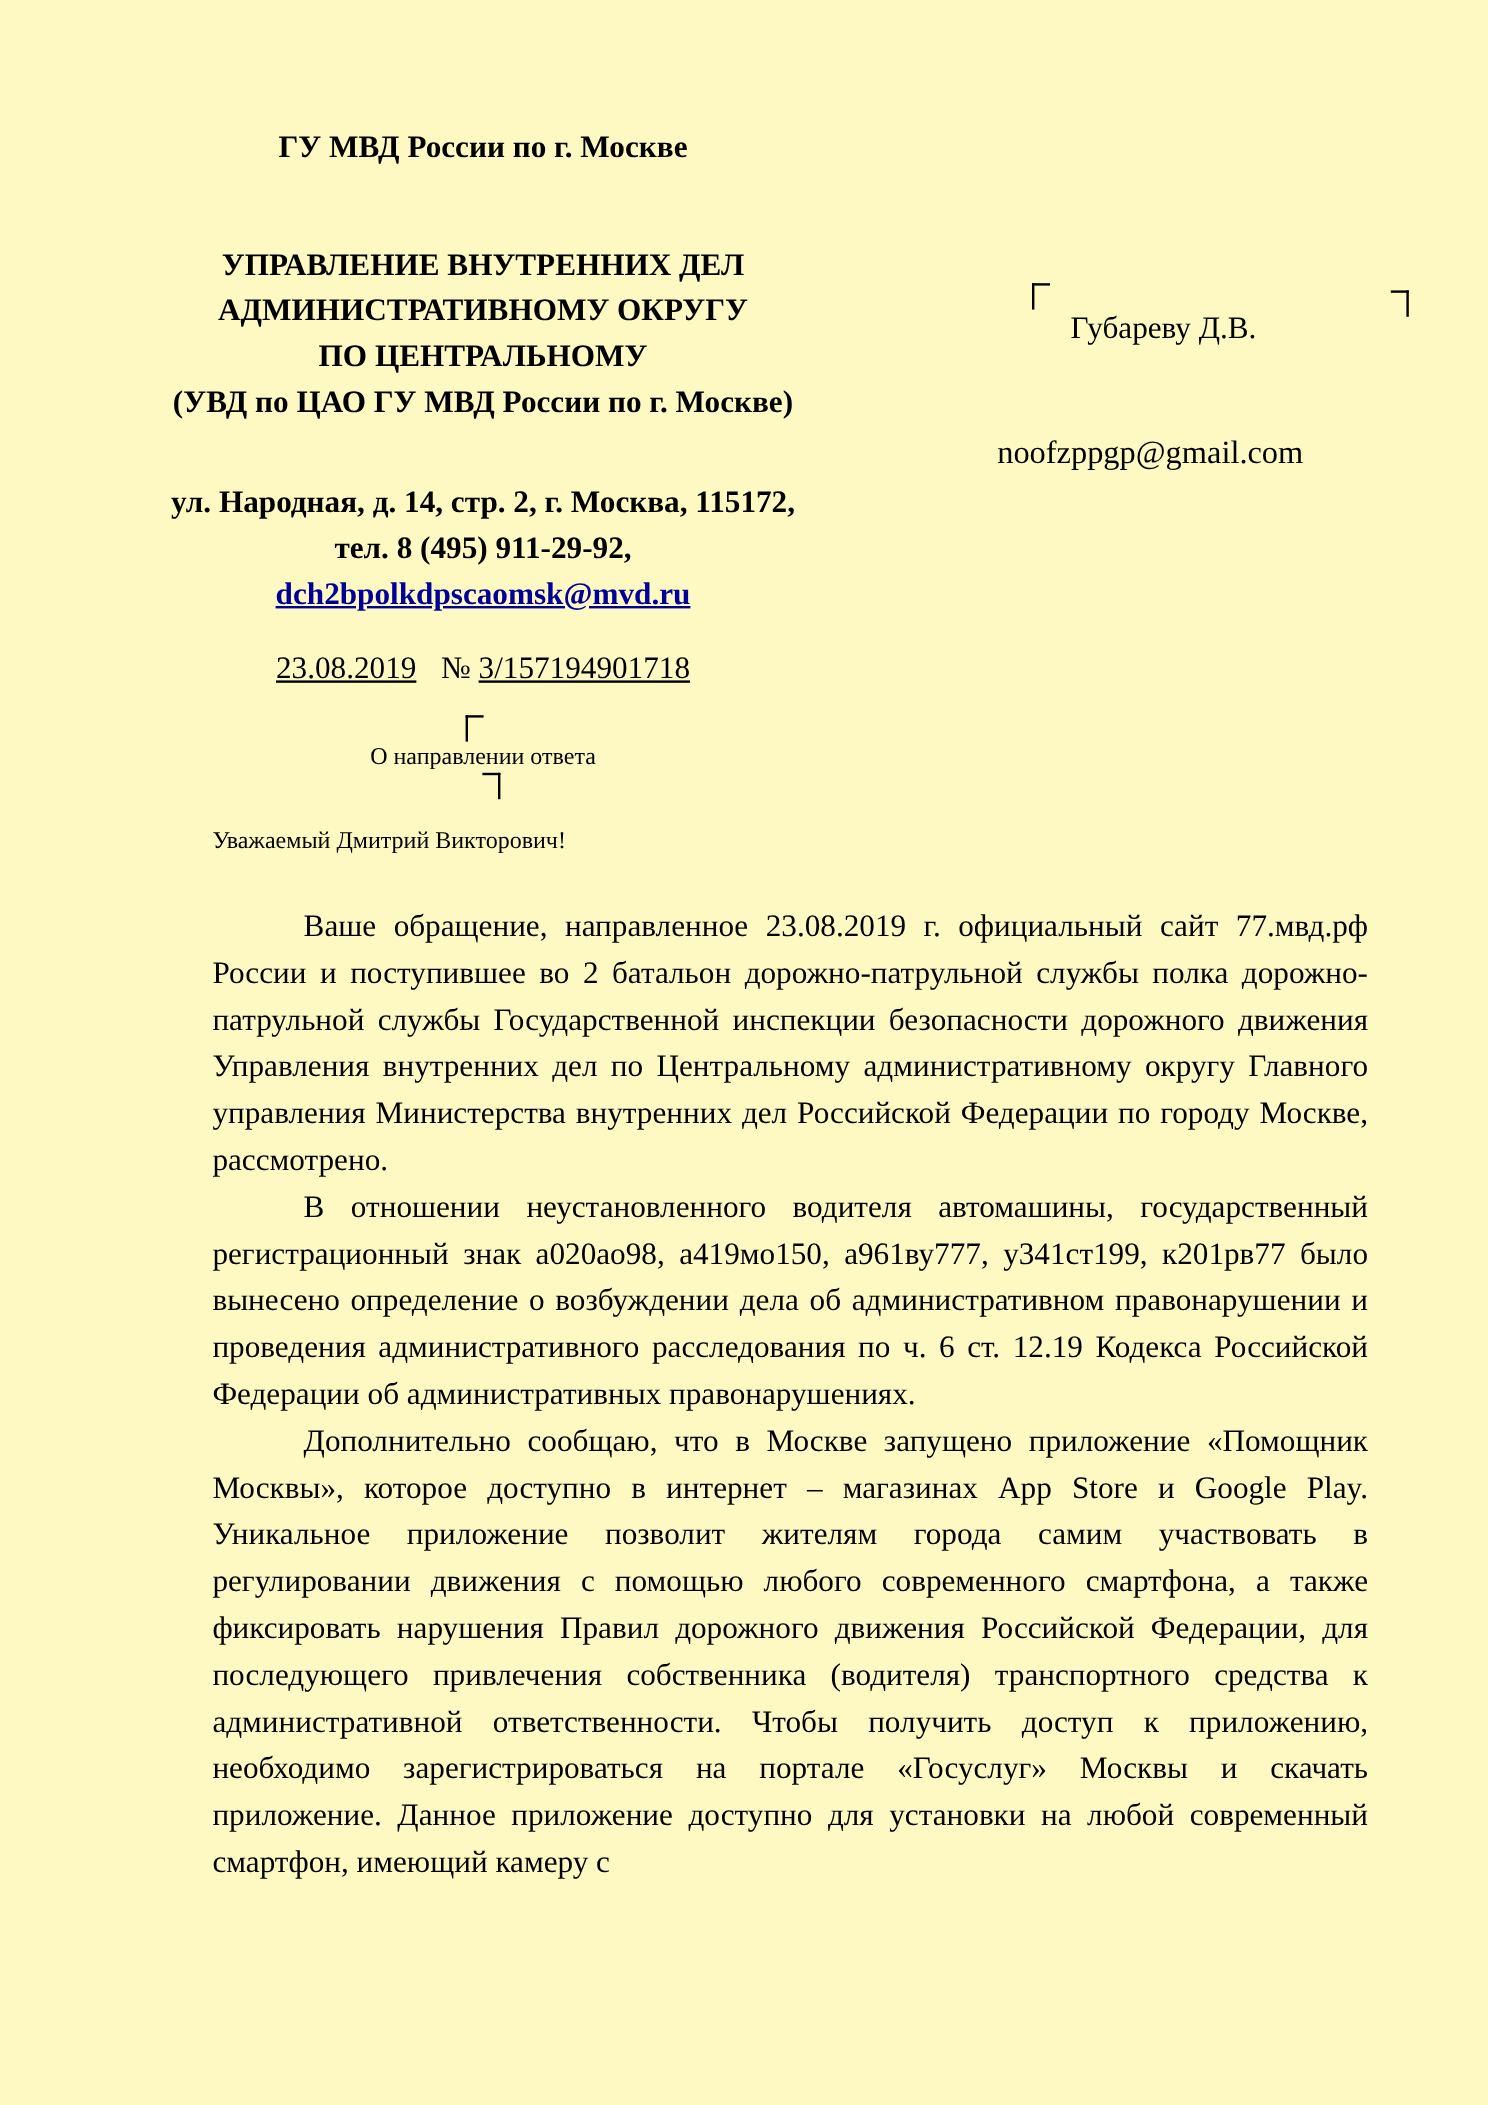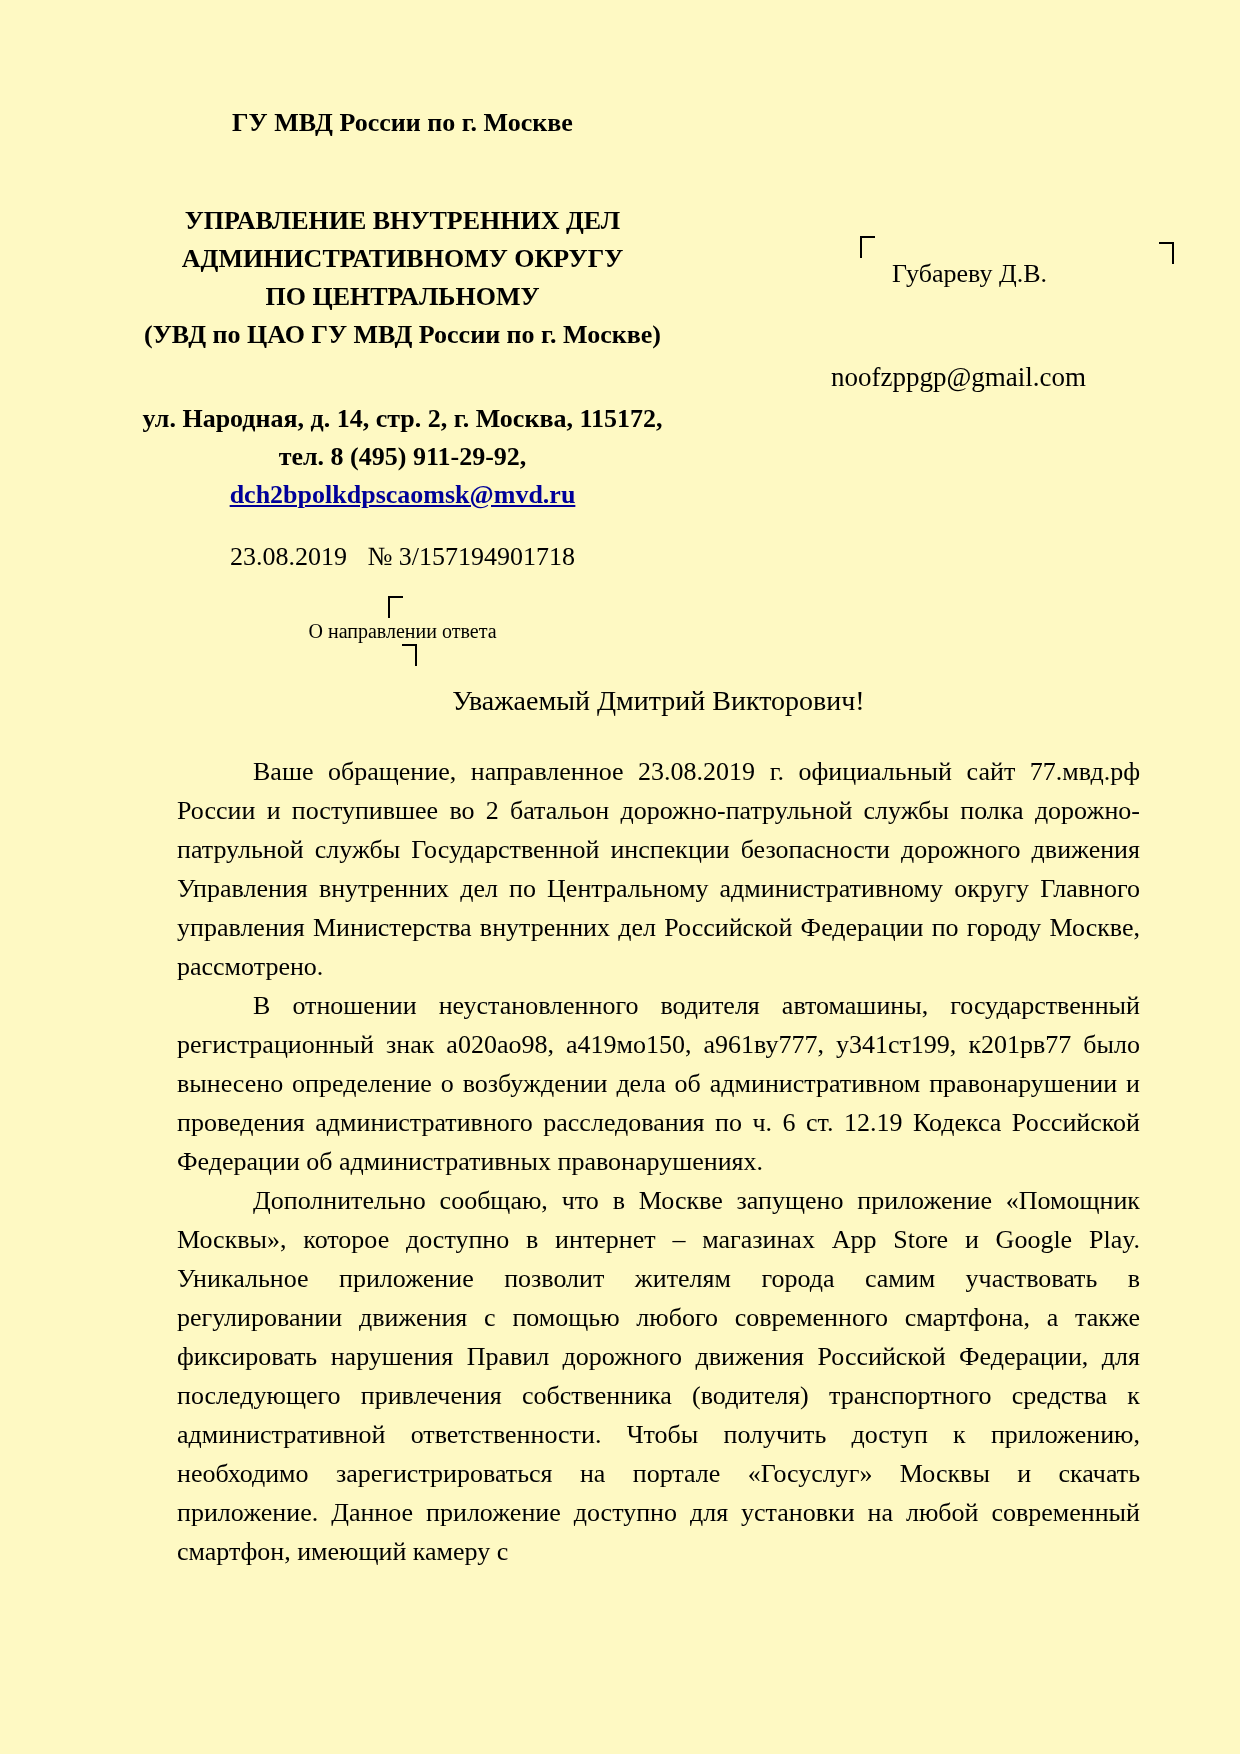--- a/index.html
+++ b/index.html
@@ -24,21 +24,21 @@
   }
   .org-line  { font-weight:bold; font-size:26px; line-height:38px; }
   .org-abbr  { font-weight:bold; font-size:26px; line-height:38px; }
   .addr-block { margin-top:46px; }
   .addr-line { font-size:26px; line-height:38px;font-weight:bold; }
   .email-link {
     color:#000099; text-decoration:underline; font-size:26px; line-height:38px;
     cursor:pointer;
   }
   .date-line { margin-top:24px; font-size:26px; line-height:38px; white-space:nowrap; }
-  .u { }
+  .u { text-decoration:underline; }
   .date-gap { display:inline-block; width:14px; }
 
   .subject-line {
     margin-top:20px; font-size:20px; line-height:26px;
     display:flex; align-items:center; justify-content:center;flex-direction:column;
   }
   .corner { display:inline-block; width:13px; height:20px; }
   .corner-tl { border-left:2px solid #000; border-top:2px solid #000; margin-right:14px; }
   .corner-tr { border-right:2px solid #000; border-top:2px solid #000; margin-left:14px; }
 
@@ -53,21 +53,21 @@
     font-size:26px; line-height:32px; white-space:nowrap;
   }
   .recipient-email {
     position:absolute; left:831px; top:360px;
     font-size:27px; line-height:34px; white-space:nowrap;
   }
 
   
   .salutation {
     position:absolute; left:177px; top:684px; width:963px;
-    text-align:center; font-size:28px; line-height:34px;
+    text-align:left; font-size:20px; line-height:34px;
   }
   .body-text {
     position:absolute; left:177px; top:752px; width:963px;
     font-size:26px; line-height:39px;
     text-align:justify;
   }
   .body-text p { margin:0; text-indent:76px; }
 </style>
 </head>
 <body>

